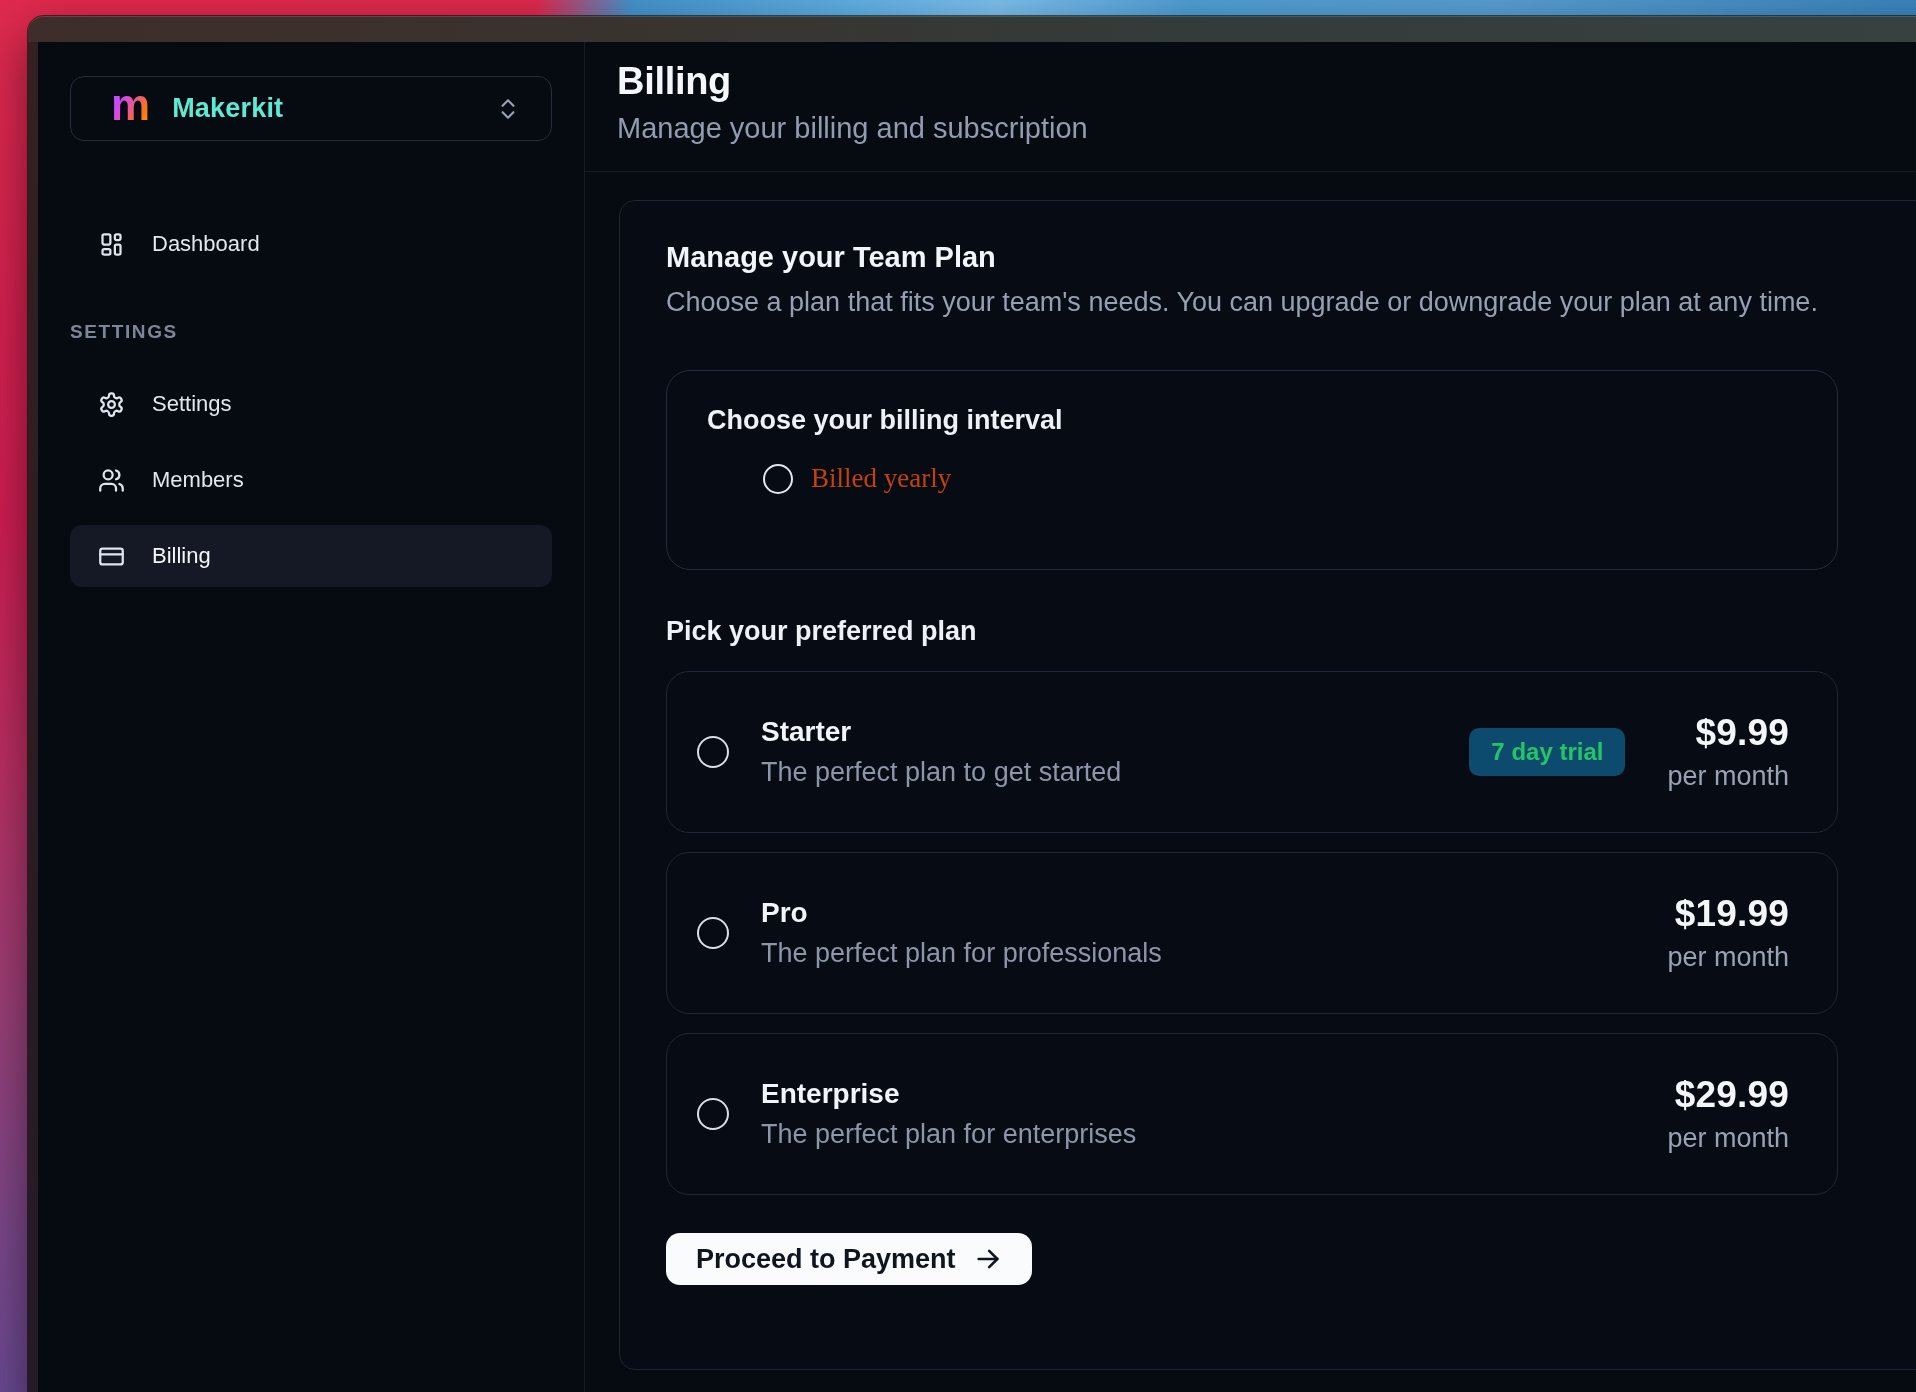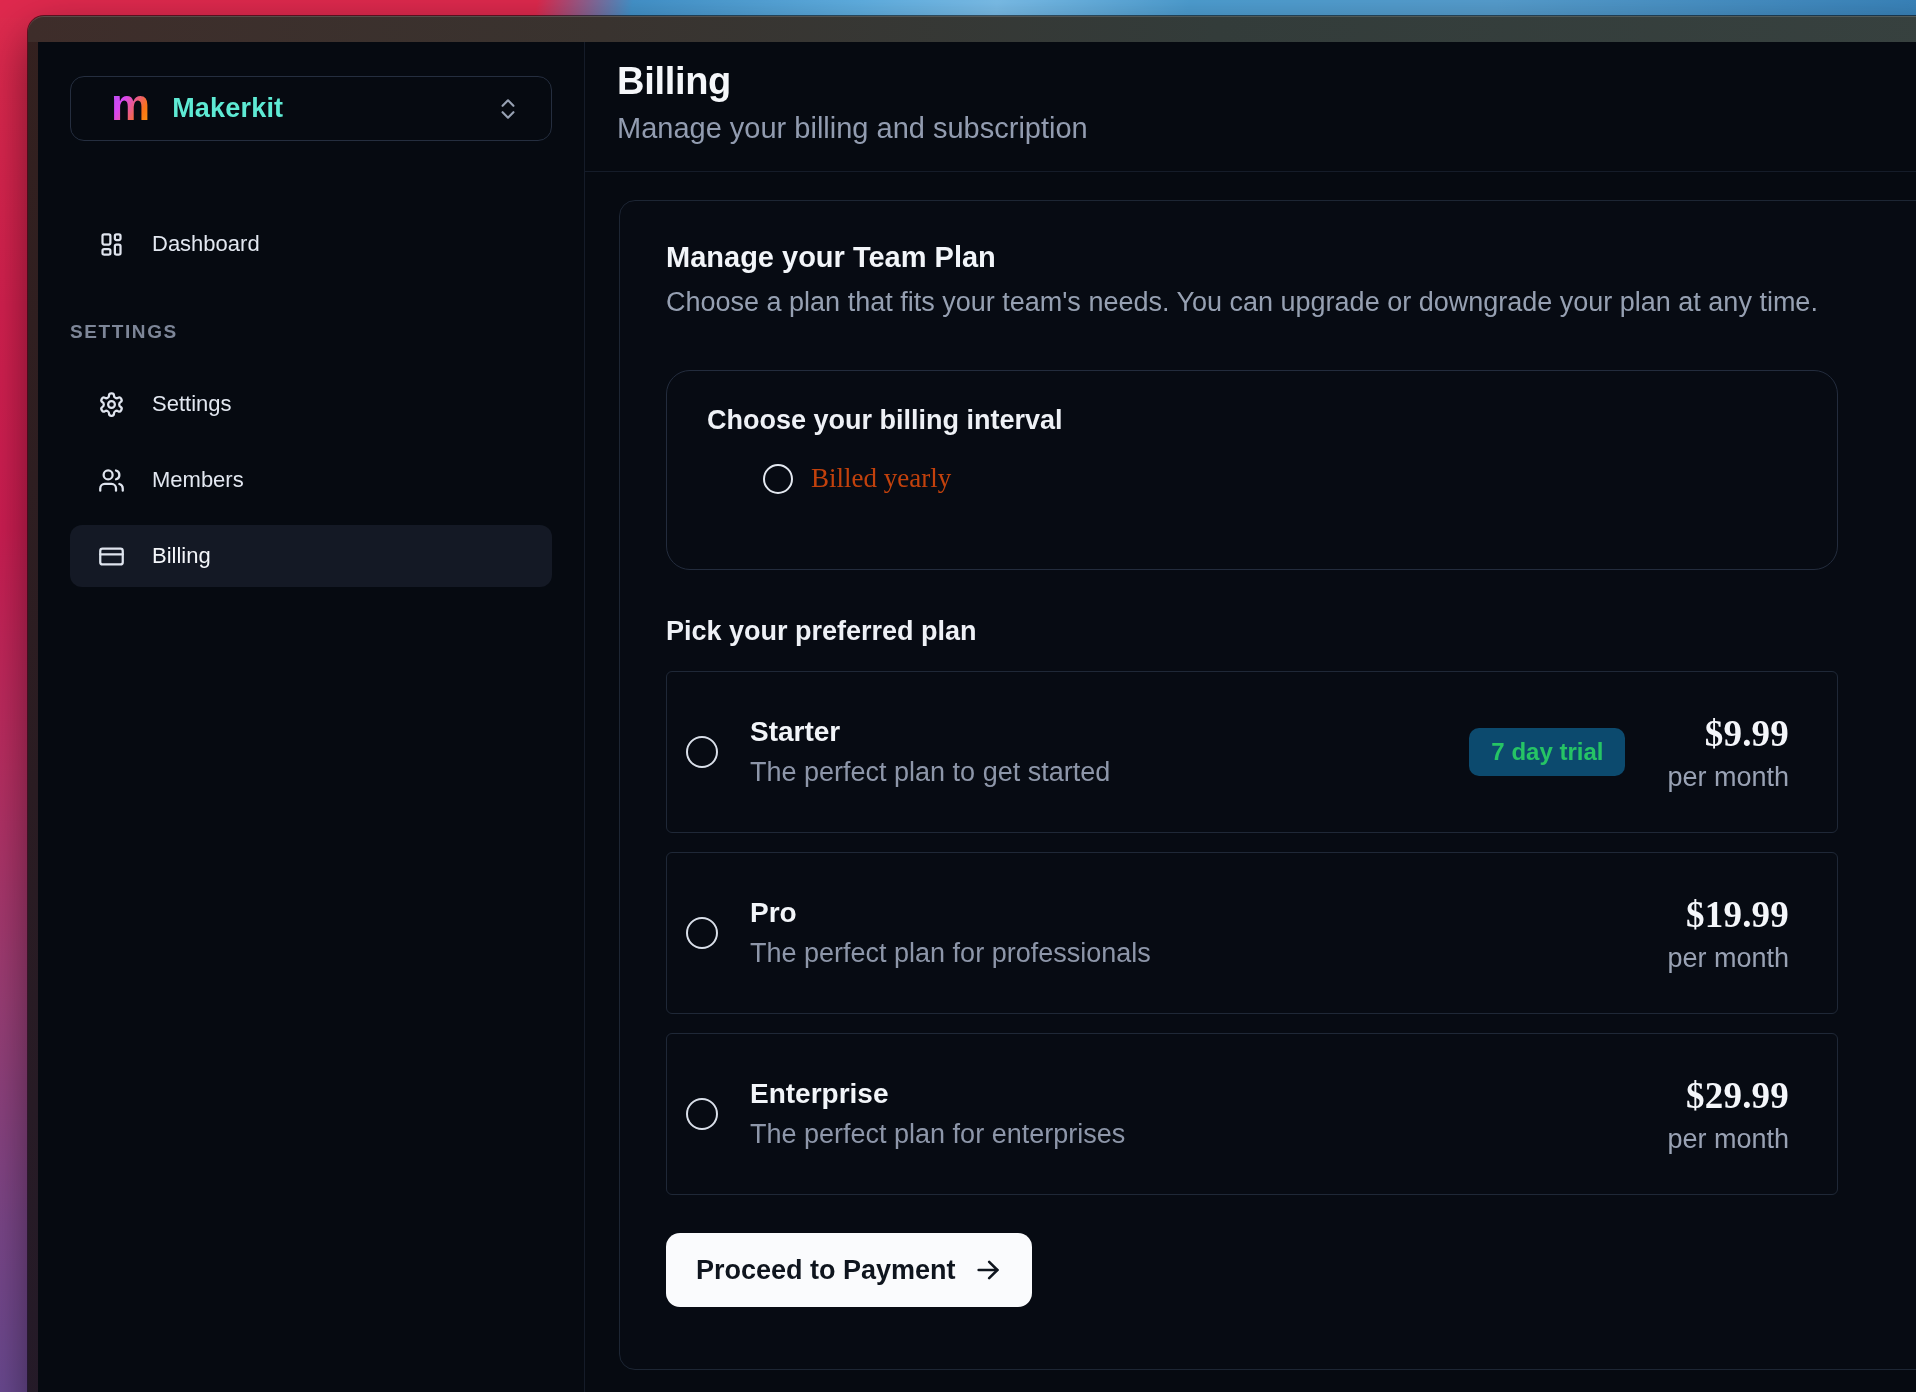--- a/index.html
+++ b/index.html
@@ -85,39 +85,39 @@
     display:flex; align-items:center; gap:18px; margin-left:56px; background:none; border:none;
     font-size:27px; color:#c2410c; font-family:Liberation Serif, serif; cursor:pointer;justify-content:flex-end;
   }
   .radio-circle {
     width:30px; height:30px; border:2.5px solid #e3e8f0; border-radius:50%; flex:none; display:inline-block;
   }
 
   .plans-label { margin-top:46px; font-size:27px; font-weight:600; color:#eef1f6; }
 
   .plan-row {
-    width:1172px; height:162px; border:1px solid #1f2837; border-radius:6px;
-    display:flex; align-items:center; padding:0 48px 0 19px; margin-top:24px; cursor:pointer;
+    width:1172px; height:162px; border:1px solid #1f2837; border-radius:23px;
+    display:flex; align-items:center; padding:0 48px 0 30px; margin-top:24px; cursor:pointer;
   }
   .plan-row + .plan-row { margin-top:19px; }
   .plan-radio { width:32px; height:32px; border:2.5px solid #d9dfe9; border-radius:50%; flex:none; }
   .plan-info { margin-left:32px; }
   .plan-name { font-size:28px; font-weight:600; color:#f2f5f9; }
   .plan-desc { font-size:27px; color:#8d96a9; margin-top:9px; }
   .plan-right { margin-left:auto; display:flex; align-items:center; gap:42px; }
   .trial-badge {
     background:#0c4a6e; color:#26c465; font-size:24px; font-weight:700;
     padding:10px 22px; border-radius:10px;
   }
   .price-block { text-align:right; }
-  .plan-price { font-size:37px; font-weight:700; color:#f4f6fa; letter-spacing:.2px;font-family:Liberation Serif, serif; }
+  .plan-price { font-size:37px; font-weight:700; color:#f4f6fa; letter-spacing:.2px; }
   .plan-period { font-size:27px; color:#99a2b4; margin-top:7px; }
 
   .proceed-btn {
-    margin-top:38px; height:74px; padding:0 30px; border:none; border-radius:14px;
+    margin-top:38px; height:52px; padding:0 30px; border:none; border-radius:14px;
     background:#fafbfd; color:#0f151e; font-size:27px; font-weight:600; font-family:inherit;
     display:inline-flex; align-items:center; gap:18px; cursor:pointer;
   }
   .proceed-btn .icn { width:28px; height:28px; }
   svg { display:block; }
 </style>
 </head>
 <body>
 
 <div class="wallpaper-top"></div>

